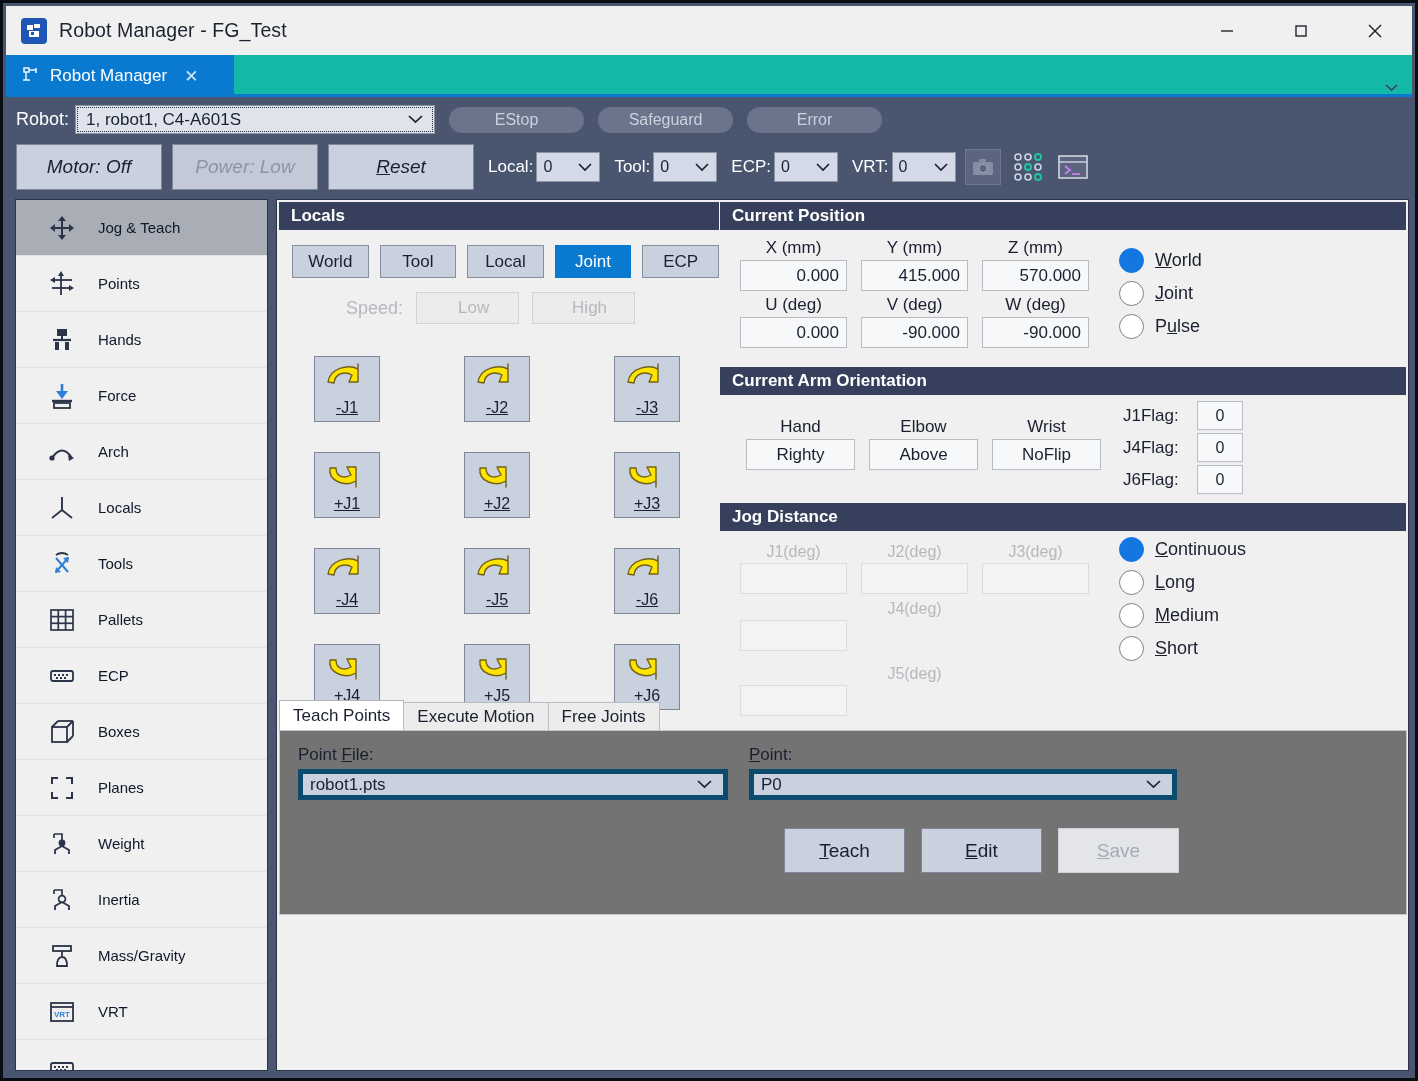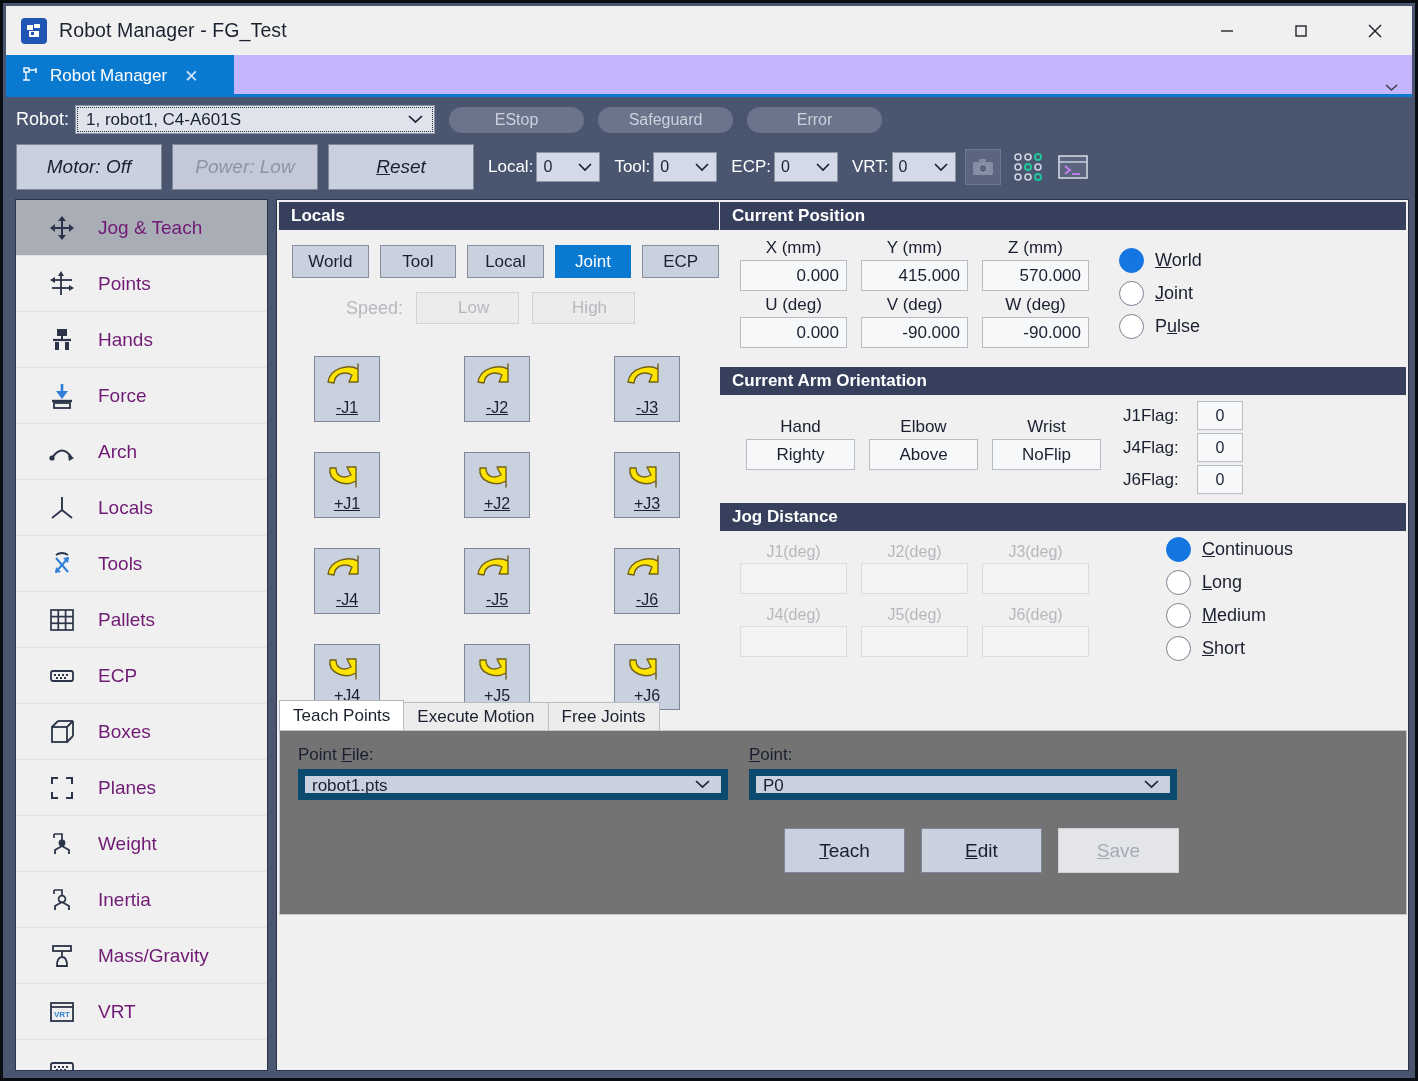--- a/index.html
+++ b/index.html
@@ -37,21 +37,21 @@
   .win-btns { margin-left: auto; display: flex; height: 100%; }
   .win-btn {
     width: 74px; height: 100%;
     display: flex; align-items: center; justify-content: center;
     color: #20242c;
   }
 
   
   .tabstrip {
     position: absolute; left: 3px; top: 52px; right: 3px; height: 42px;
-    background: #c4b5fd;
+    background: #14b8a6;
     display: flex; align-items: stretch; gap: 40px;
   }
   .doctab {
     background: #0a7ad1; color: #fff;
     display: flex; align-items: center; gap: 9px;
     padding: 0 13px 0 15px; font-size: 17px;
     min-width: 200px;
   }
   .doctab .tab-close { font-size: 17px; color: #cfe6fa; margin-left: 8px; }
   .tab-overflow {
@@ -136,21 +136,21 @@
     box-sizing: border-box;
     overflow: hidden;
   }
   .side-item {
     height: 56px; display: flex; align-items: center;
     border-bottom: 1px solid #e2e2e2;
     padding-left: 30px; gap: 20px;
     box-sizing: border-box;
   }
   .side-item.active { background: #a9adb5; }
-  .side-item .slabel { font-size: 19px; color: #701a75; }
+  .side-item .slabel { font-size: 15px; color: #0f172a; }
   .side-ico { width: 32px; height: 32px; flex: none; display:flex; align-items:center; justify-content:center; }
 
   
   .content {
     position: absolute; left: 273px; top: 196px;
     width: 1133px; height: 872px;
     background: #f0f0f0;
     border: 1px solid #2b3448;
     box-sizing: border-box;
   }
@@ -233,21 +233,21 @@
   .flagrow { display: flex; align-items: center; gap: 8px; margin-bottom: 3px; }
   .flaglbl { font-size: 17px; color: #1b2030; width: 66px; }
   .flagbox {
     width: 46px; height: 29px;
     background: #f7f8fa; border: 1px solid #b8bcc4;
     font-size: 16px; color: #1b2030;
     display: flex; align-items: center; justify-content: center;
     box-sizing: border-box;
   }
 
-  .jd-body { background: #f0f0f0; height: 151px; position: relative; gap: 47px; }
+  .jd-body { background: #f0f0f0; height: 151px; position: relative; }
   .jdlbl { font-size: 16px; color: #b5b8bd; display:block; text-align:center; margin-bottom: 2px; }
   .jdbox {
     width: 107px; height: 31px;
     background: #f3f3f3; border: 1px solid #dcdcdc;
     box-sizing: border-box;
   }
 
   
   .btabs { position: absolute; left: 2px; top: 500px; width: 1128px; }
   .tabrow { display: flex; align-items: flex-end; height: 31px; }
@@ -260,22 +260,22 @@
     box-sizing: border-box;
   }
   .btab.sel { background: #ffffff; height: 31px; border-color: #b0b4bc; }
   .tabpane {
     border: 1px solid #c0c4cc; background: #737373;
     height: 185px; position: relative; margin-top: -1px;
     box-sizing: border-box;
   }
   .flabel { font-size: 17px; color: #1b2030; }
   .combo {
-    background: #c9d0de; border: 7px solid #0c4a6e;
-    height: 31px; display: flex; 
+    background: #c9d0de; border: 5px solid #0c4a6e;
+    height: 31px; display: flex; align-items: center;
     font-size: 17px; color: #1b2030; padding-left: 7px;
     box-sizing: border-box; position: relative;
   }
   .combo .caret { position: absolute; right: 9px; top: 50%; transform: translateY(-50%); }
   .actbtn {
     width: 121px; height: 45px;
     background: #c9d0de; border: 1px solid #7e8698;
     color: #1b2030; font-size: 19px;
     display: flex; align-items: center; justify-content: center;
     box-sizing: border-box;
@@ -885,21 +885,21 @@
             </div>
             <div class="fieldcol">
               <span class="jdlbl">J2(deg)</span>
               <div class="jdbox"></div>
             </div>
             <div class="fieldcol">
               <span class="jdlbl">J3(deg)</span>
               <div class="jdbox"></div>
             </div>
           </div>
-          <div style="display:flex;gap:14px;margin-top:12px;">
+          <div style="display:flex;gap:14px;margin-top:6px;flex-direction:column;">
             <div class="fieldcol">
               <span class="jdlbl">J4(deg)</span>
               <div class="jdbox"></div>
             </div>
             <div class="fieldcol">
               <span class="jdlbl">J5(deg)</span>
               <div class="jdbox"></div>
             </div>
             <div class="fieldcol">
               <span class="jdlbl">J6(deg)</span>

